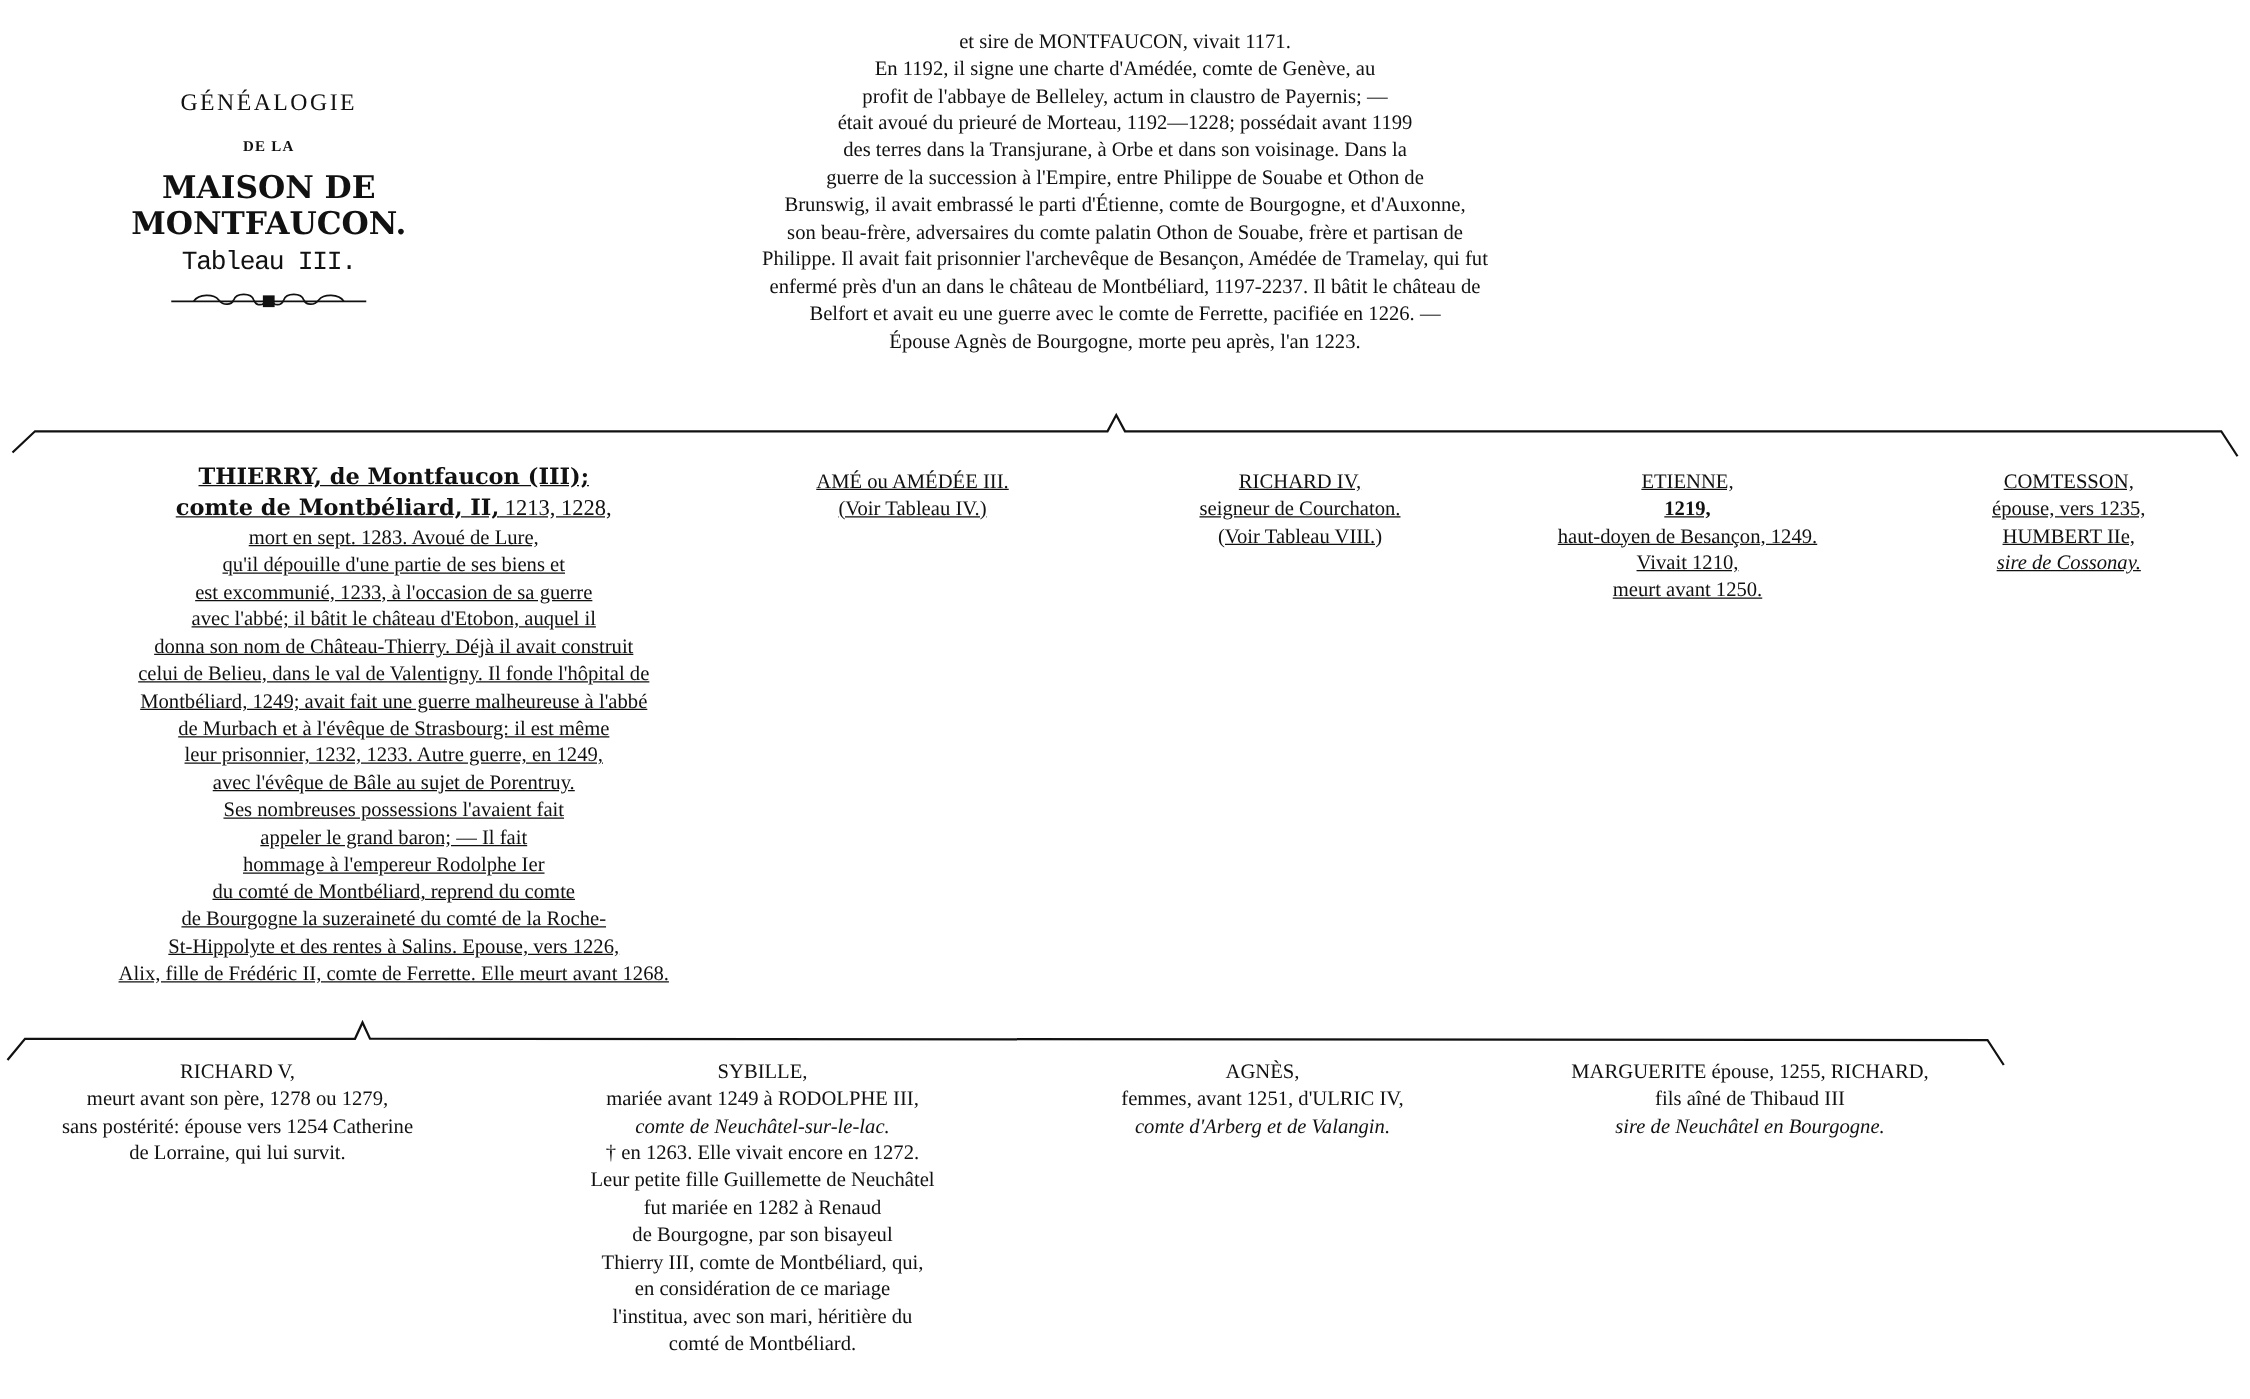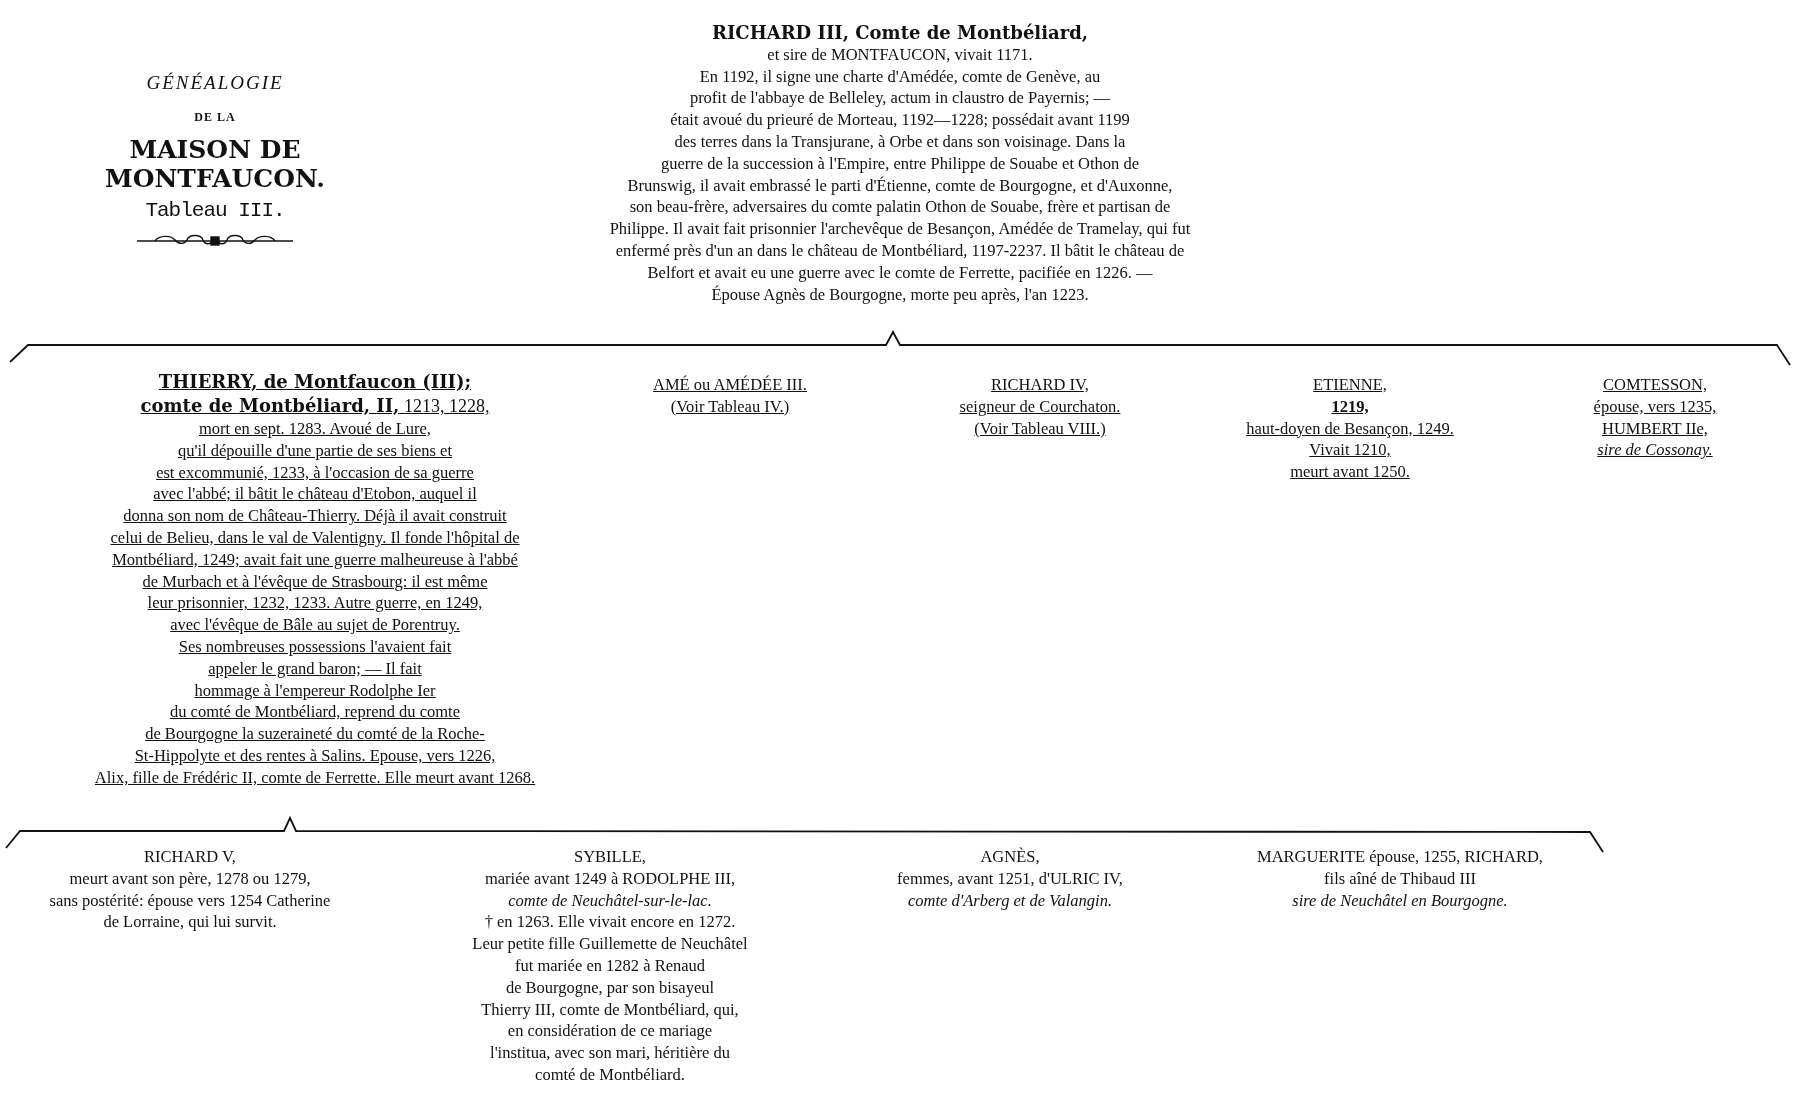--- a/index.html
+++ b/index.html
@@ -10,21 +10,21 @@
   }
   .abs { position: absolute; }
   .center { text-align: center; }
   .line { white-space: nowrap; }
   .b { font-weight: bold; }
   .i { font-style: italic; }
   .heavy { font-weight: 900; font-family: "DejaVu Serif", serif; }
 
   
   #title-block { left: 20px; top: 70px; width: 390px; }
-  #title-block .t1 { font-size: 19px; letter-spacing: 2px; line-height: 26px; font-style: italic; }
+  #title-block .t1 { font-size: 19px; letter-spacing: 2px; line-height: 26px; }
   #title-block .t2 { font-size: 12px; font-weight: bold; letter-spacing: 1px; margin-top: 14px; }
   #title-block .t3 { font-size: 25px; font-weight: bold; font-family: "DejaVu Serif", serif; margin-top: 10px; }
   #title-block .t4 { font-size: 21px; margin-top: 6px; font-family: "Liberation Mono", "DejaVu Sans Mono", monospace; letter-spacing: -1px; }
   #ornament { margin: 10px auto 0; width: 160px; height: 16px; display: block; }
 
   
   #richard3 { left: 490px; top: 22px; width: 820px; font-size: 16.5px; line-height: 21.8px; }
   #richard3 .head { font-size: 18px; }
 
   
@@ -69,21 +69,20 @@
       <path d="M20 9 C24 3, 36 3, 40 8 C44 13, 50 12, 52 8"></path>
       <path d="M52 8 C54 2, 66 2, 68 8 C70 13, 76 13, 78 8"></path>
       <path d="M140 9 C136 3, 124 3, 120 8 C116 13, 110 12, 108 8"></path>
       <path d="M108 8 C106 2, 94 2, 92 8 C90 13, 84 13, 82 8"></path>
       <rect x="76" y="5" width="8" height="8" fill="#111"></rect>
     </g>
   </svg>
 </div>
 
 <div id="richard3" class="abs center">
-  <div class="head heavy line">RICHARD III, Comte de Montbéliard,</div>
   <div class="line">et sire de MONTFAUCON, vivait 1171.</div>
   <div class="line">En 1192, il signe une charte d'Amédée, comte de Genève, au</div>
   <div class="line">profit de l'abbaye de Belleley, actum in claustro de Payernis; —</div>
   <div class="line">était avoué du prieuré de Morteau, 1192—1228; possédait avant 1199</div>
   <div class="line">des terres dans la Transjurane, à Orbe et dans son voisinage. Dans la</div>
   <div class="line">guerre de la succession à l'Empire, entre Philippe de Souabe et Othon de</div>
   <div class="line">Brunswig, il avait embrassé le parti d'Étienne, comte de Bourgogne, et d'Auxonne,</div>
   <div class="line">son beau-frère, adversaires du comte palatin Othon de Souabe, frère et partisan de</div>
   <div class="line">Philippe. Il avait fait prisonnier l'archevêque de Besançon, Amédée de Tramelay, qui fut</div>
   <div class="line">enfermé près d'un an dans le château de Montbéliard, 1197-2237. Il bâtit le château de</div>

